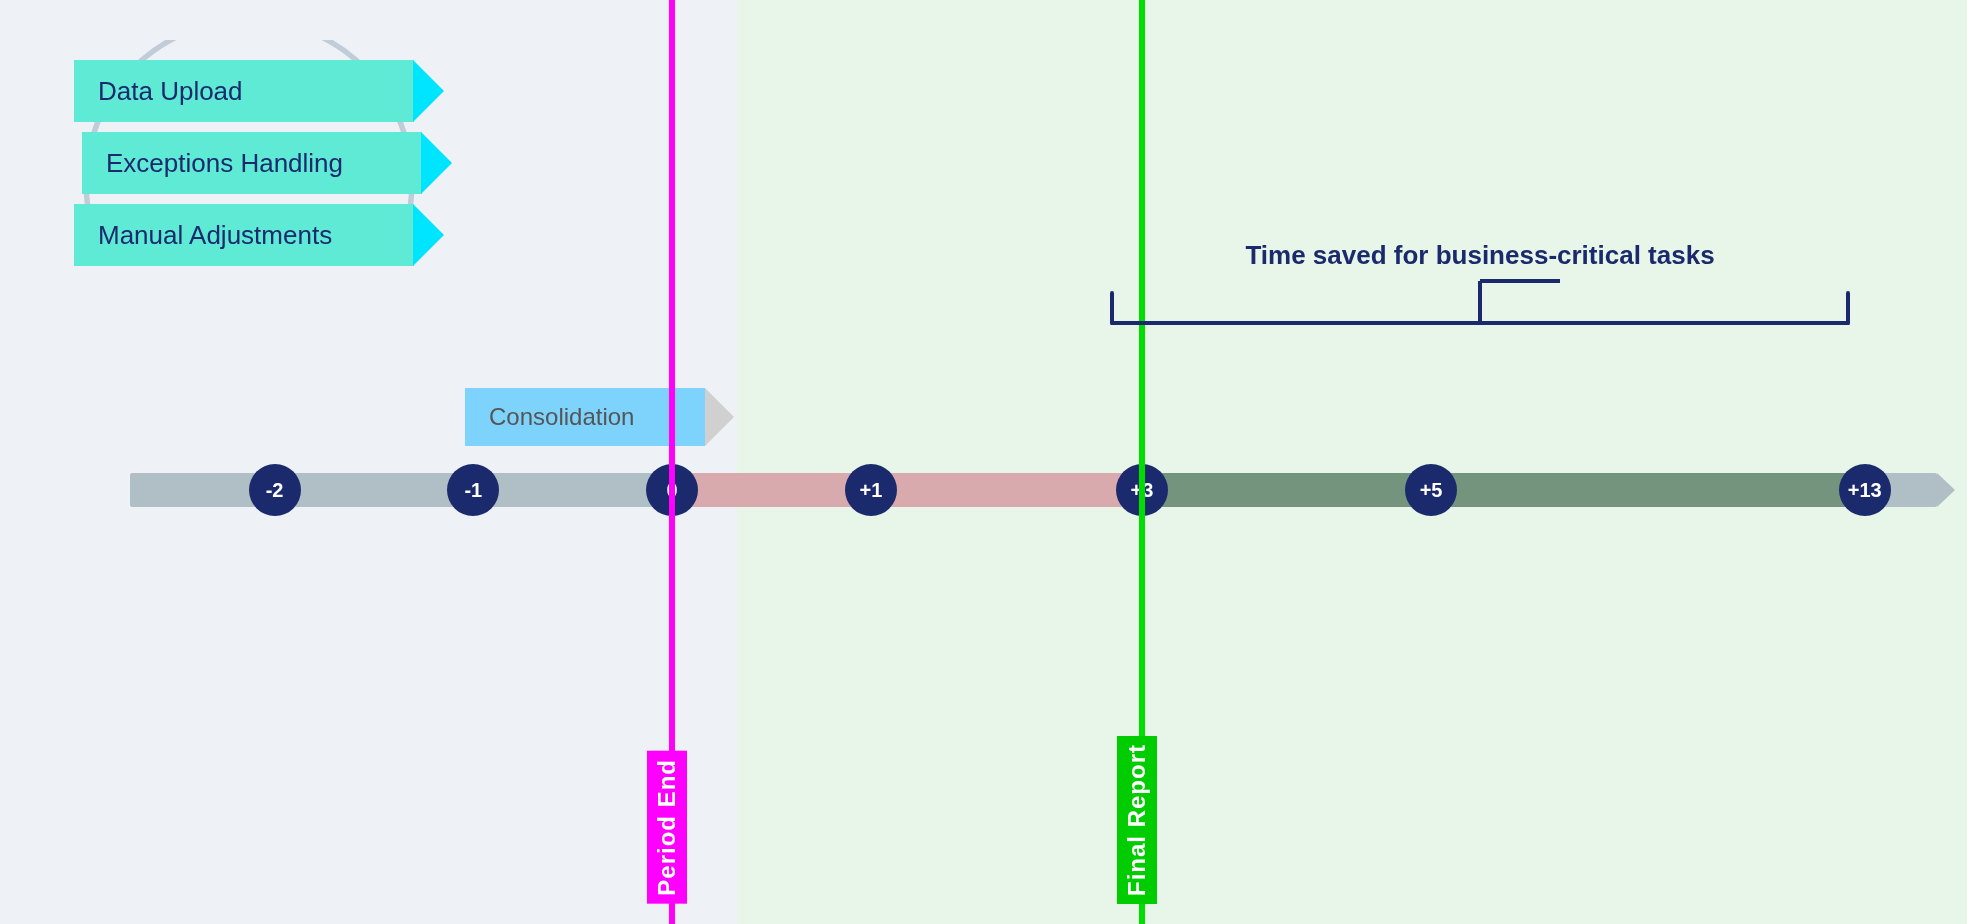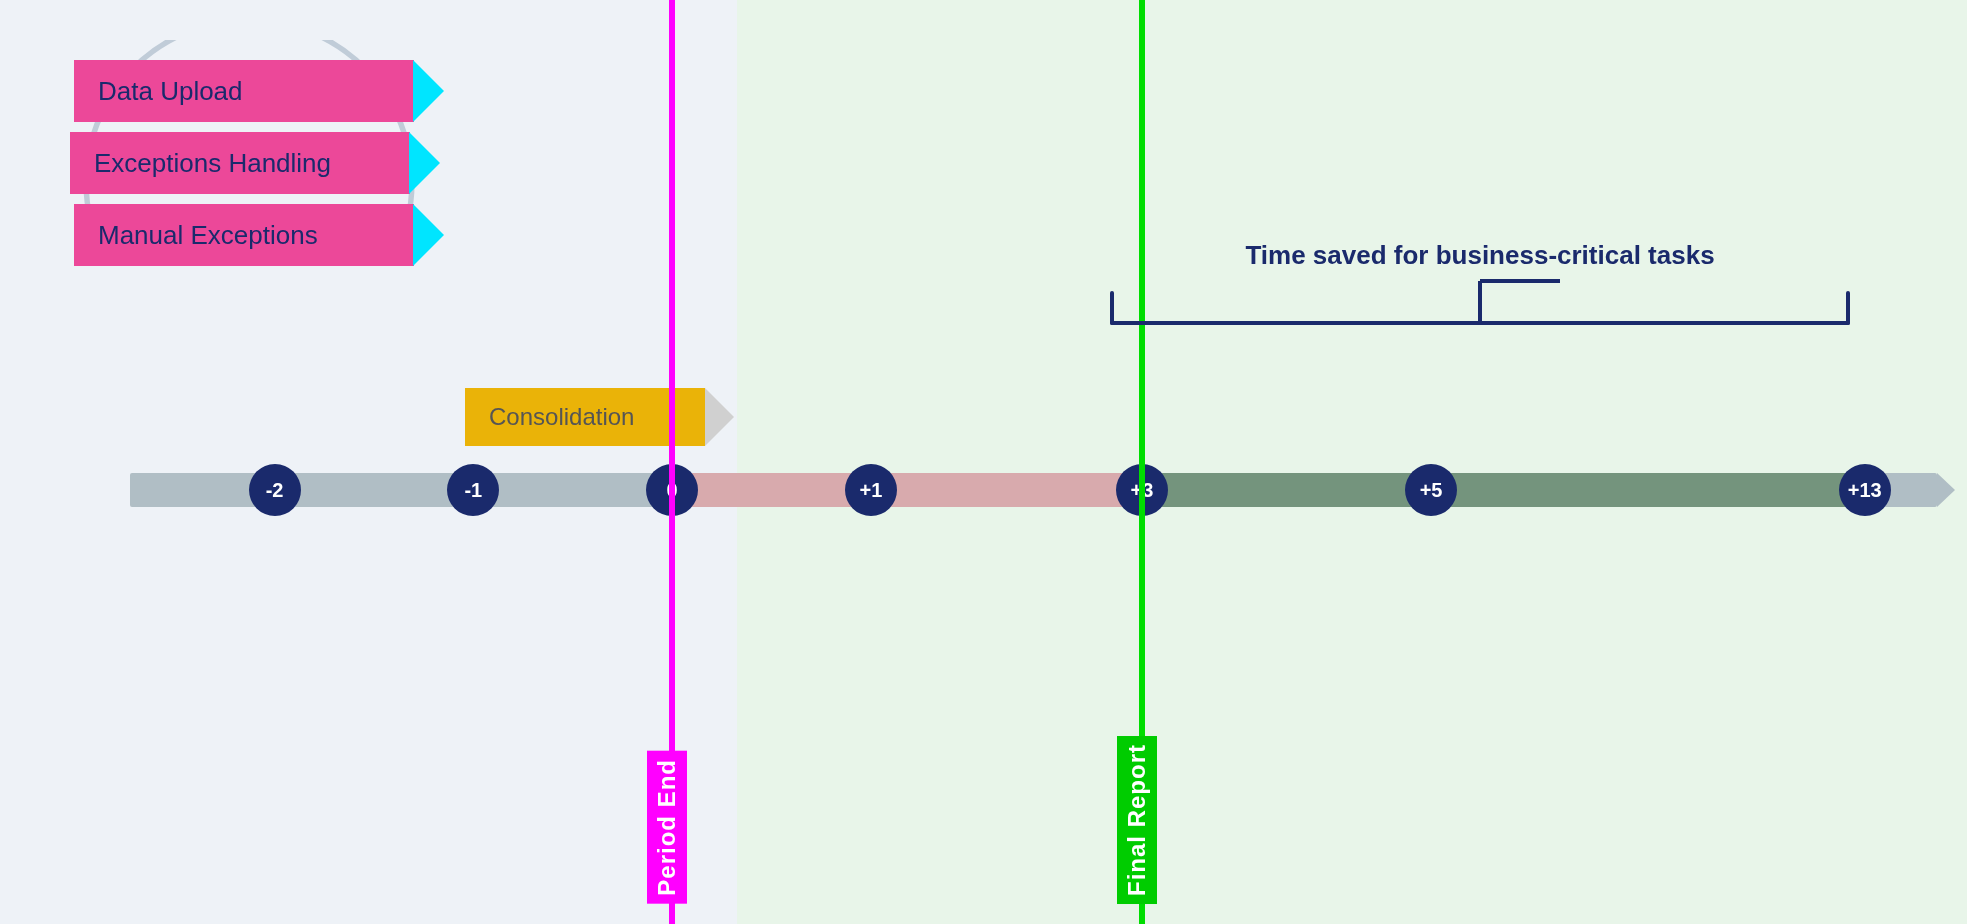--- a/index.html
+++ b/index.html
@@ -45,21 +45,21 @@
       position: relative;
       height: 62px;
       margin-bottom: 10px;
       display: flex;
       align-items: center;
     }
 
     .arrow-banner-shape {
       position: relative;
       height: 62px;
-      background: #ec4899;
+      background: #5eead4;
       display: flex;
       align-items: center;
       padding-left: 24px;
       padding-right: 50px;
       min-width: 340px;
     }
 
     .arrow-banner-shape::after {
       content: '';
       position: absolute;
@@ -80,21 +80,21 @@
     .consolidation-banner {
       position: absolute;
       top: 388px;
       left: 465px;
       z-index: 10;
     }
 
     .consolidation-shape {
       position: relative;
       height: 58px;
-      background: #eab308;
+      background: #7dd3fc;
       display: flex;
       align-items: center;
       padding-left: 24px;
       padding-right: 50px;
       min-width: 240px;
     }
 
     .consolidation-shape::after {
       content: '';
       position: absolute;
@@ -262,29 +262,29 @@
     <polygon points="40,200 55,185 55,215" fill="#c0ccd8"></polygon>
   </svg>
 
   <div class="arrow-banner" style="margin-top: 20px; margin-left: 40px;">
     <div class="arrow-banner-shape">
       <span>Data Upload</span>
     </div>
   </div>
 
 
-  <div class="arrow-banner" style="margin-left: 36px;">
+  <div class="arrow-banner" style="margin-left: 48px;">
     <div class="arrow-banner-shape">
       <span>Exceptions Handling</span>
     </div>
   </div>
 
   <div class="arrow-banner" style="margin-left: 40px;">
     <div class="arrow-banner-shape">
-      <span>Manual Exceptions</span>
+      <span>Manual Adjustments</span>
     </div>
   </div>
 </div>
 
 <div class="consolidation-banner">
   <div class="consolidation-shape">
     <span>Consolidation</span>
   </div>
 </div>
 

